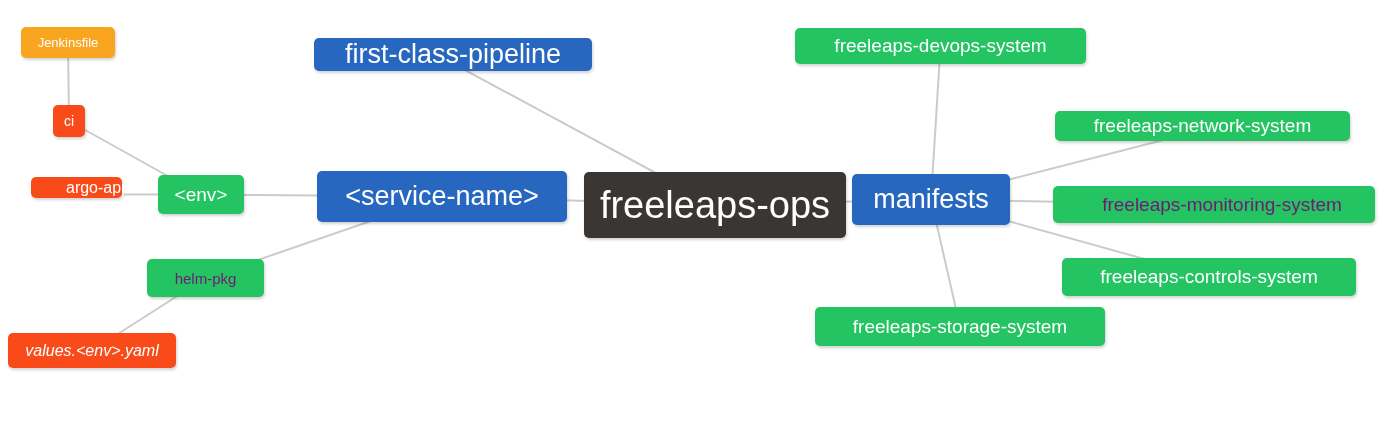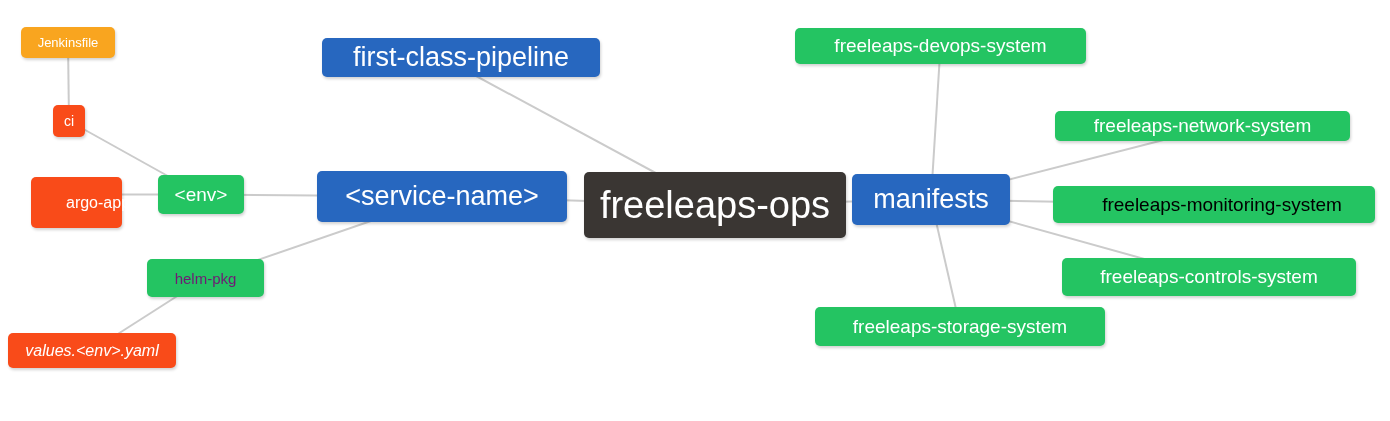--- a/index.html
+++ b/index.html
@@ -54,26 +54,26 @@
       <line x1="715" y1="205" x2="931" y2="199.5" stroke="#CBCBCB" stroke-width="2"></line>
       <line x1="931" y1="199.5" x2="940.5" y2="46" stroke="#CBCBCB" stroke-width="2"></line>
       <line x1="931" y1="199.5" x2="1202.5" y2="130" stroke="#CBCBCB" stroke-width="2"></line>
       <line x1="931" y1="199.5" x2="1214" y2="204.5" stroke="#CBCBCB" stroke-width="2"></line>
       <line x1="931" y1="199.5" x2="1209" y2="277" stroke="#CBCBCB" stroke-width="2"></line>
       <line x1="931" y1="199.5" x2="960" y2="326.5" stroke="#CBCBCB" stroke-width="2"></line>
     </svg>
 
   <div class="node" style="left: 21px; top: 27px; width: 94px; height: 31px; font-size: 13px; background: rgb(249, 165, 31); color: rgb(255, 255, 255); text-align: center;">Jenkinsfile</div>
   <div class="node" style="left: 53px; top: 105px; width: 32px; height: 32px; font-size: 14px; background: rgb(249, 75, 25); color: rgb(255, 255, 255);">ci</div>
-  <div class="node" style="left: 31px; top: 177px; width: 91px; height: 51px; font-size: 16px; background: rgb(249, 75, 25); color: rgb(255, 255, 255); padding-left: 43px;">argo-app</div>
+  <div class="node" style="left: 31px; top: 177px; width: 91px; height: 21px; font-size: 16px; background: rgb(249, 75, 25); color: rgb(255, 255, 255); padding-left: 43px;">argo-app</div>
   <div class="node" style="left: 158px; top: 175px; width: 86px; height: 39px; font-size: 19px; background: rgb(36, 196, 98); color: rgb(255, 255, 255);">&lt;env&gt;</div>
   <div class="node" style="left: 317px; top: 171px; width: 250px; height: 51px; font-size: 27px; background: rgb(39, 103, 191); color: rgb(255, 255, 255);">&lt;service-name&gt;</div>
-  <div class="node" style="left: 322px; top: 38px; width: 278px; height: 39px; font-size: 27px; background: rgb(39, 103, 191); color: rgb(255, 255, 255);">first-class-pipeline</div>
+  <div class="node" style="left: 314px; top: 38px; width: 278px; height: 33px; font-size: 27px; background: rgb(39, 103, 191); color: rgb(255, 255, 255);">first-class-pipeline</div>
   <div class="node" style="left: 584px; top: 172px; width: 262px; height: 66px; font-size: 38px; background: rgb(58, 54, 51); color: rgb(255, 255, 255);">freeleaps-ops</div>
   <div class="node" style="left: 852px; top: 174px; width: 158px; height: 51px; font-size: 27px; background: rgb(39, 103, 191); color: rgb(255, 255, 255);">manifests</div>
   <div class="node" style="left: 795px; top: 28px; width: 291px; height: 36px; font-size: 19px; background: rgb(36, 196, 98); color: rgb(255, 255, 255);">freeleaps-devops-system</div>
   <div class="node" style="left: 1055px; top: 111px; width: 295px; height: 30px; font-size: 19px; background: rgb(36, 196, 98); color: rgb(255, 255, 255);">freeleaps-network-system</div>
-  <div class="node" style="left: 1053px; top: 186px; width: 322px; height: 37px; font-size: 19px; background: rgb(36, 196, 98); color: #000000; padding-left: 16px;">freeleaps-monitoring-system</div>
+  <div class="node" style="left: 1053px; top: 186px; width: 322px; height: 37px; font-size: 19px; background: rgb(36, 196, 98); color: #701a75; padding-left: 16px;">freeleaps-monitoring-system</div>
   <div class="node" style="left: 1062px; top: 258px; width: 294px; height: 38px; font-size: 19px; background: rgb(36, 196, 98); color: rgb(255, 255, 255);">freeleaps-controls-system</div>
   <div class="node" style="left: 815px; top: 307px; width: 290px; height: 39px; font-size: 19px; background: rgb(36, 196, 98); color: rgb(255, 255, 255);">freeleaps-storage-system</div>
   <div class="node" style="left: 147px; top: 259px; width: 117px; height: 38px; font-size: 15px; background: rgb(36, 196, 98); color: #701a75;">helm-pkg</div>
   <div class="node" style="left: 8px; top: 333px; width: 168px; height: 35px; font-size: 16px; background: rgb(249, 75, 25); color: rgb(255, 255, 255); font-style: italic;">values.&lt;env&gt;.yaml</div>
 </div>
 
 </body></html>

